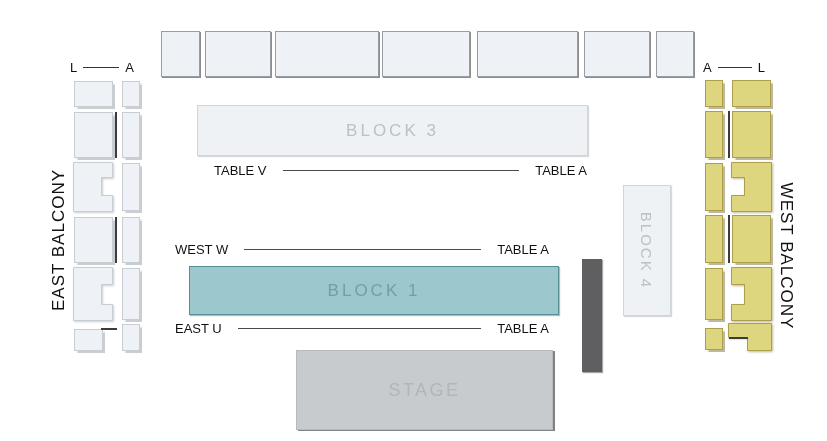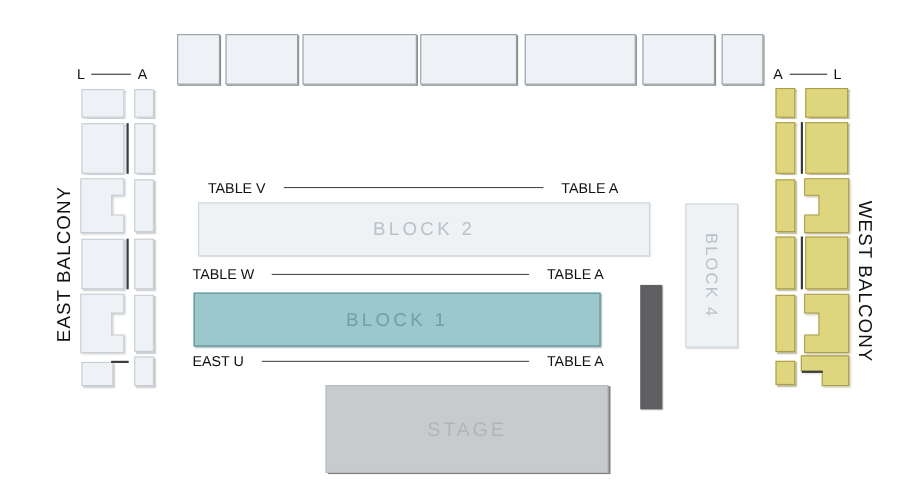--- a/index.html
+++ b/index.html
@@ -80,38 +80,38 @@
     <polygon class="shape-east" points="0.5,0.5 39.5,0.5 39.5,17.5 28.5,17.5 28.5,37.5 39.5,37.5 39.5,53.5 0.5,53.5"></polygon>
   </svg>
   <div class="seat east" style="left:122px;top:268px;width:18px;height:52px"></div>
 
   <div class="seat east" style="left:74px;top:329px;width:29px;height:22px"></div>
   <div class="wall" style="left:101px;top:328px;width:16px;height:2px"></div>
   <div class="seat east" style="left:122px;top:324px;width:18px;height:27px"></div>
 
   <div class="vlabel" style="left:-41px;top:230px;width:200px;transform:rotate(-90deg)">EAST BALCONY</div>
 
+  <div class="block" style="left:197px;top:105px;width:391px;height:51px">
+    <span>BLOCK 3</span>
+  </div>
 
-  <div class="tablerow" style="left:189px;top:163px;width:373px">
+  <div class="tablerow" style="left:214px;top:163px;width:373px">
     <span>TABLE V</span>
     <span class="tline"></span>
     <span>TABLE A</span>
   </div>
 
-  <div class="block" style="left:180px;top:184px;width:411px;height:49px">
-    <span>BLOCK 2</span>
-  </div>
 
   <div class="tablerow" style="left:175px;top:242px;width:374px">
-    <span>TABLE W</span>
+    <span>WEST W</span>
     <span class="tline"></span>
     <span>TABLE A</span>
   </div>
 
-  <div class="block teal" style="left:176px;top:266px;width:370px;height:49px">
+  <div class="block teal" style="left:189px;top:266px;width:370px;height:49px">
     <span>BLOCK 1</span>
   </div>
 
   <div class="tablerow" style="left:175px;top:321px;width:374px">
     <span>EAST U</span>
     <span class="tline"></span>
     <span>TABLE A</span>
   </div>
 
   <div class="block vert" style="left:623px;top:185px;width:48px;height:131px">

